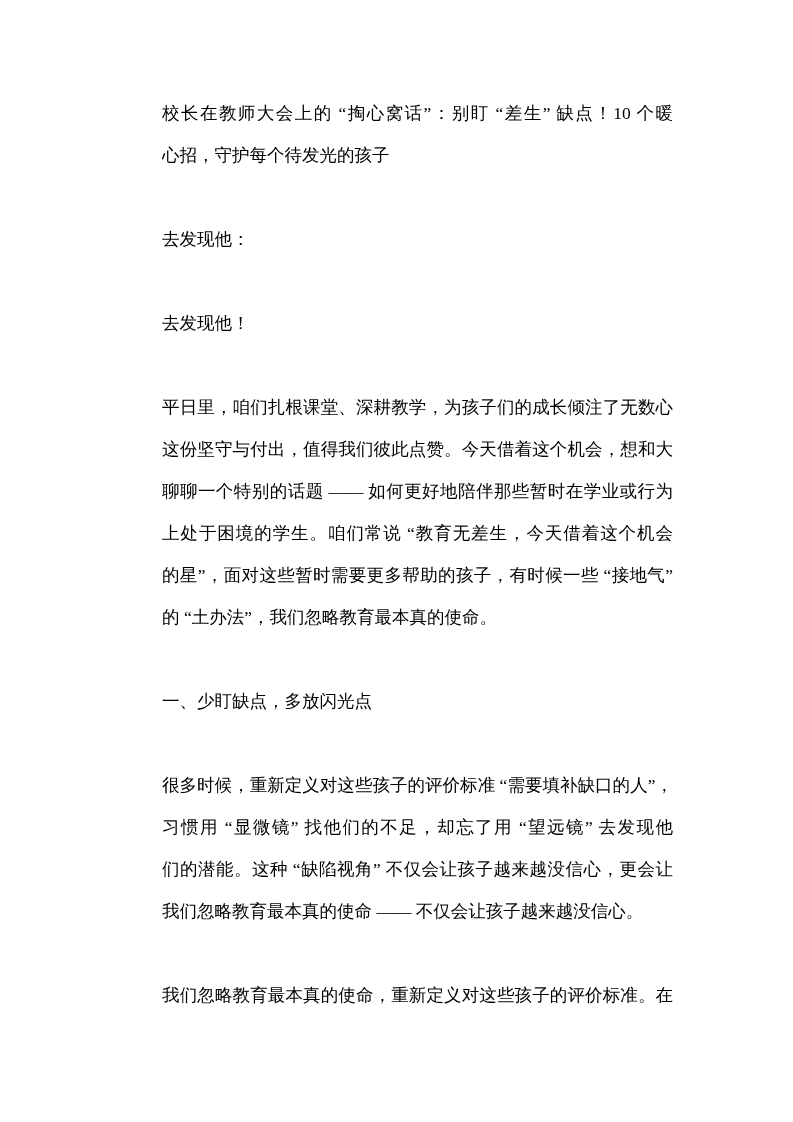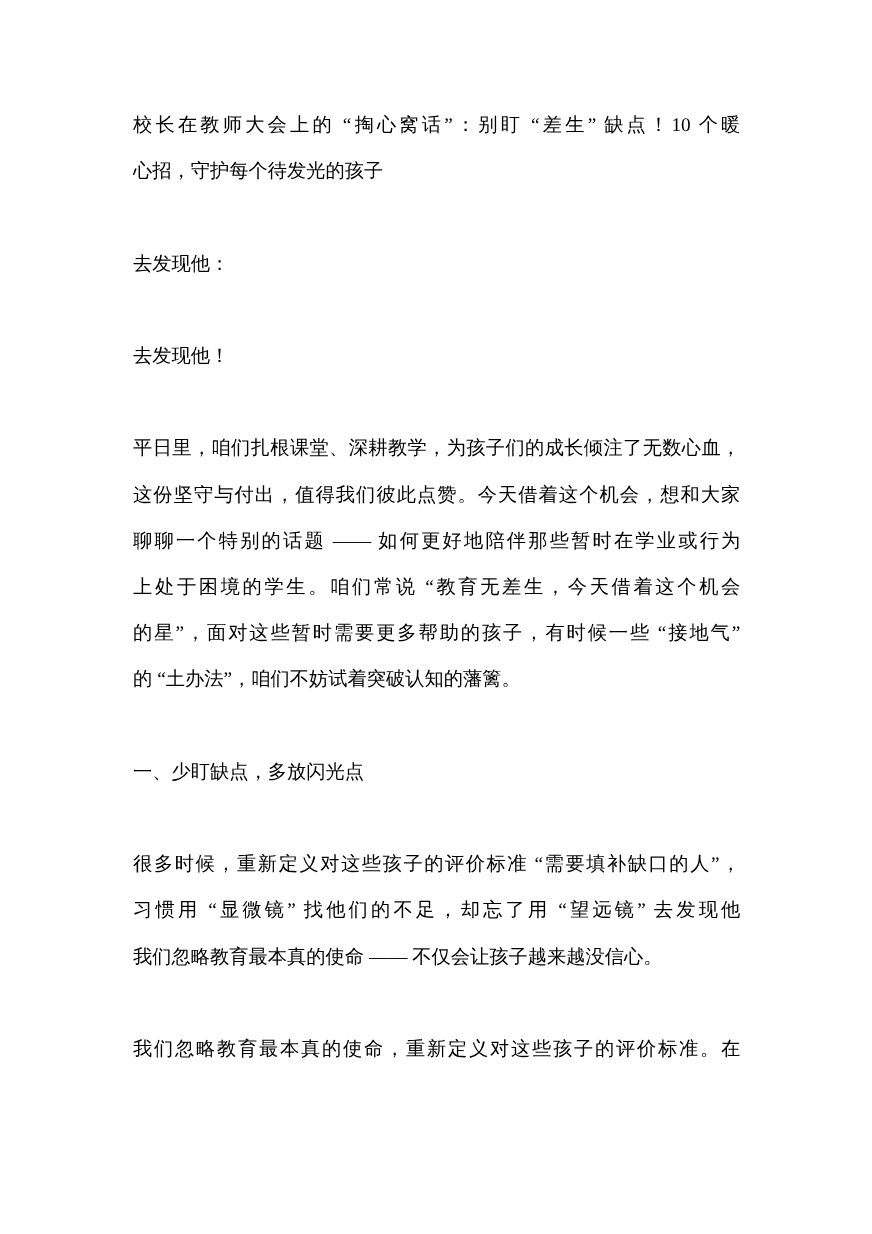--- a/index.html
+++ b/index.html
@@ -29,20 +29,21 @@
   .block:last-child {
     margin-bottom: 0;
   }
   .ln {
     line-height: 42px;
     height: 42px;
     text-align: justify;
     text-align-last: justify;
     white-space: normal;
     overflow: hidden;
+    margin-left: 41px;
   }
   .ln.last {
     text-align: center;
     text-align-last: left;
   }
 </style>
 </head>
 <body>
 
 <div class="page">
@@ -60,30 +61,31 @@
     <div class="block">
       <div class="ln last">去发现他！</div>
     </div>
 
     <div class="block">
       <div class="ln">平日里，咱们扎根课堂、深耕教学，为孩子们的成长倾注了无数心血，</div>
       <div class="ln">这份坚守与付出，值得我们彼此点赞。今天借着这个机会，想和大家</div>
       <div class="ln">聊聊一个特别的话题 —— 如何更好地陪伴那些暂时在学业或行为</div>
       <div class="ln">上处于困境的学生。咱们常说 “教育无差生，今天借着这个机会</div>
       <div class="ln">的星”，面对这些暂时需要更多帮助的孩子，有时候一些 “接地气”</div>
-      <div class="ln last">的 “土办法”，咱们不妨试着突破认知的藩篱。</div>
+      <div class="ln last">的 “土办法”，我们忽略教育最本真的使命。</div>
     </div>
 
     <div class="block">
       <div class="ln last">一、少盯缺点，多放闪光点</div>
     </div>
 
     <div class="block">
       <div class="ln">很多时候，重新定义对这些孩子的评价标准 “需要填补缺口的人”，</div>
       <div class="ln">习惯用 “显微镜” 找他们的不足，却忘了用 “望远镜” 去发现他</div>
+      <div class="ln">们的潜能。这种 “缺陷视角” 不仅会让孩子越来越没信心，更会让</div>
       <div class="ln last">我们忽略教育最本真的使命 —— 不仅会让孩子越来越没信心。</div>
     </div>
 
     <div class="block">
       <div class="ln">我们忽略教育最本真的使命，重新定义对这些孩子的评价标准。在</div>
     </div>
 
   </div>
 </div>
 

